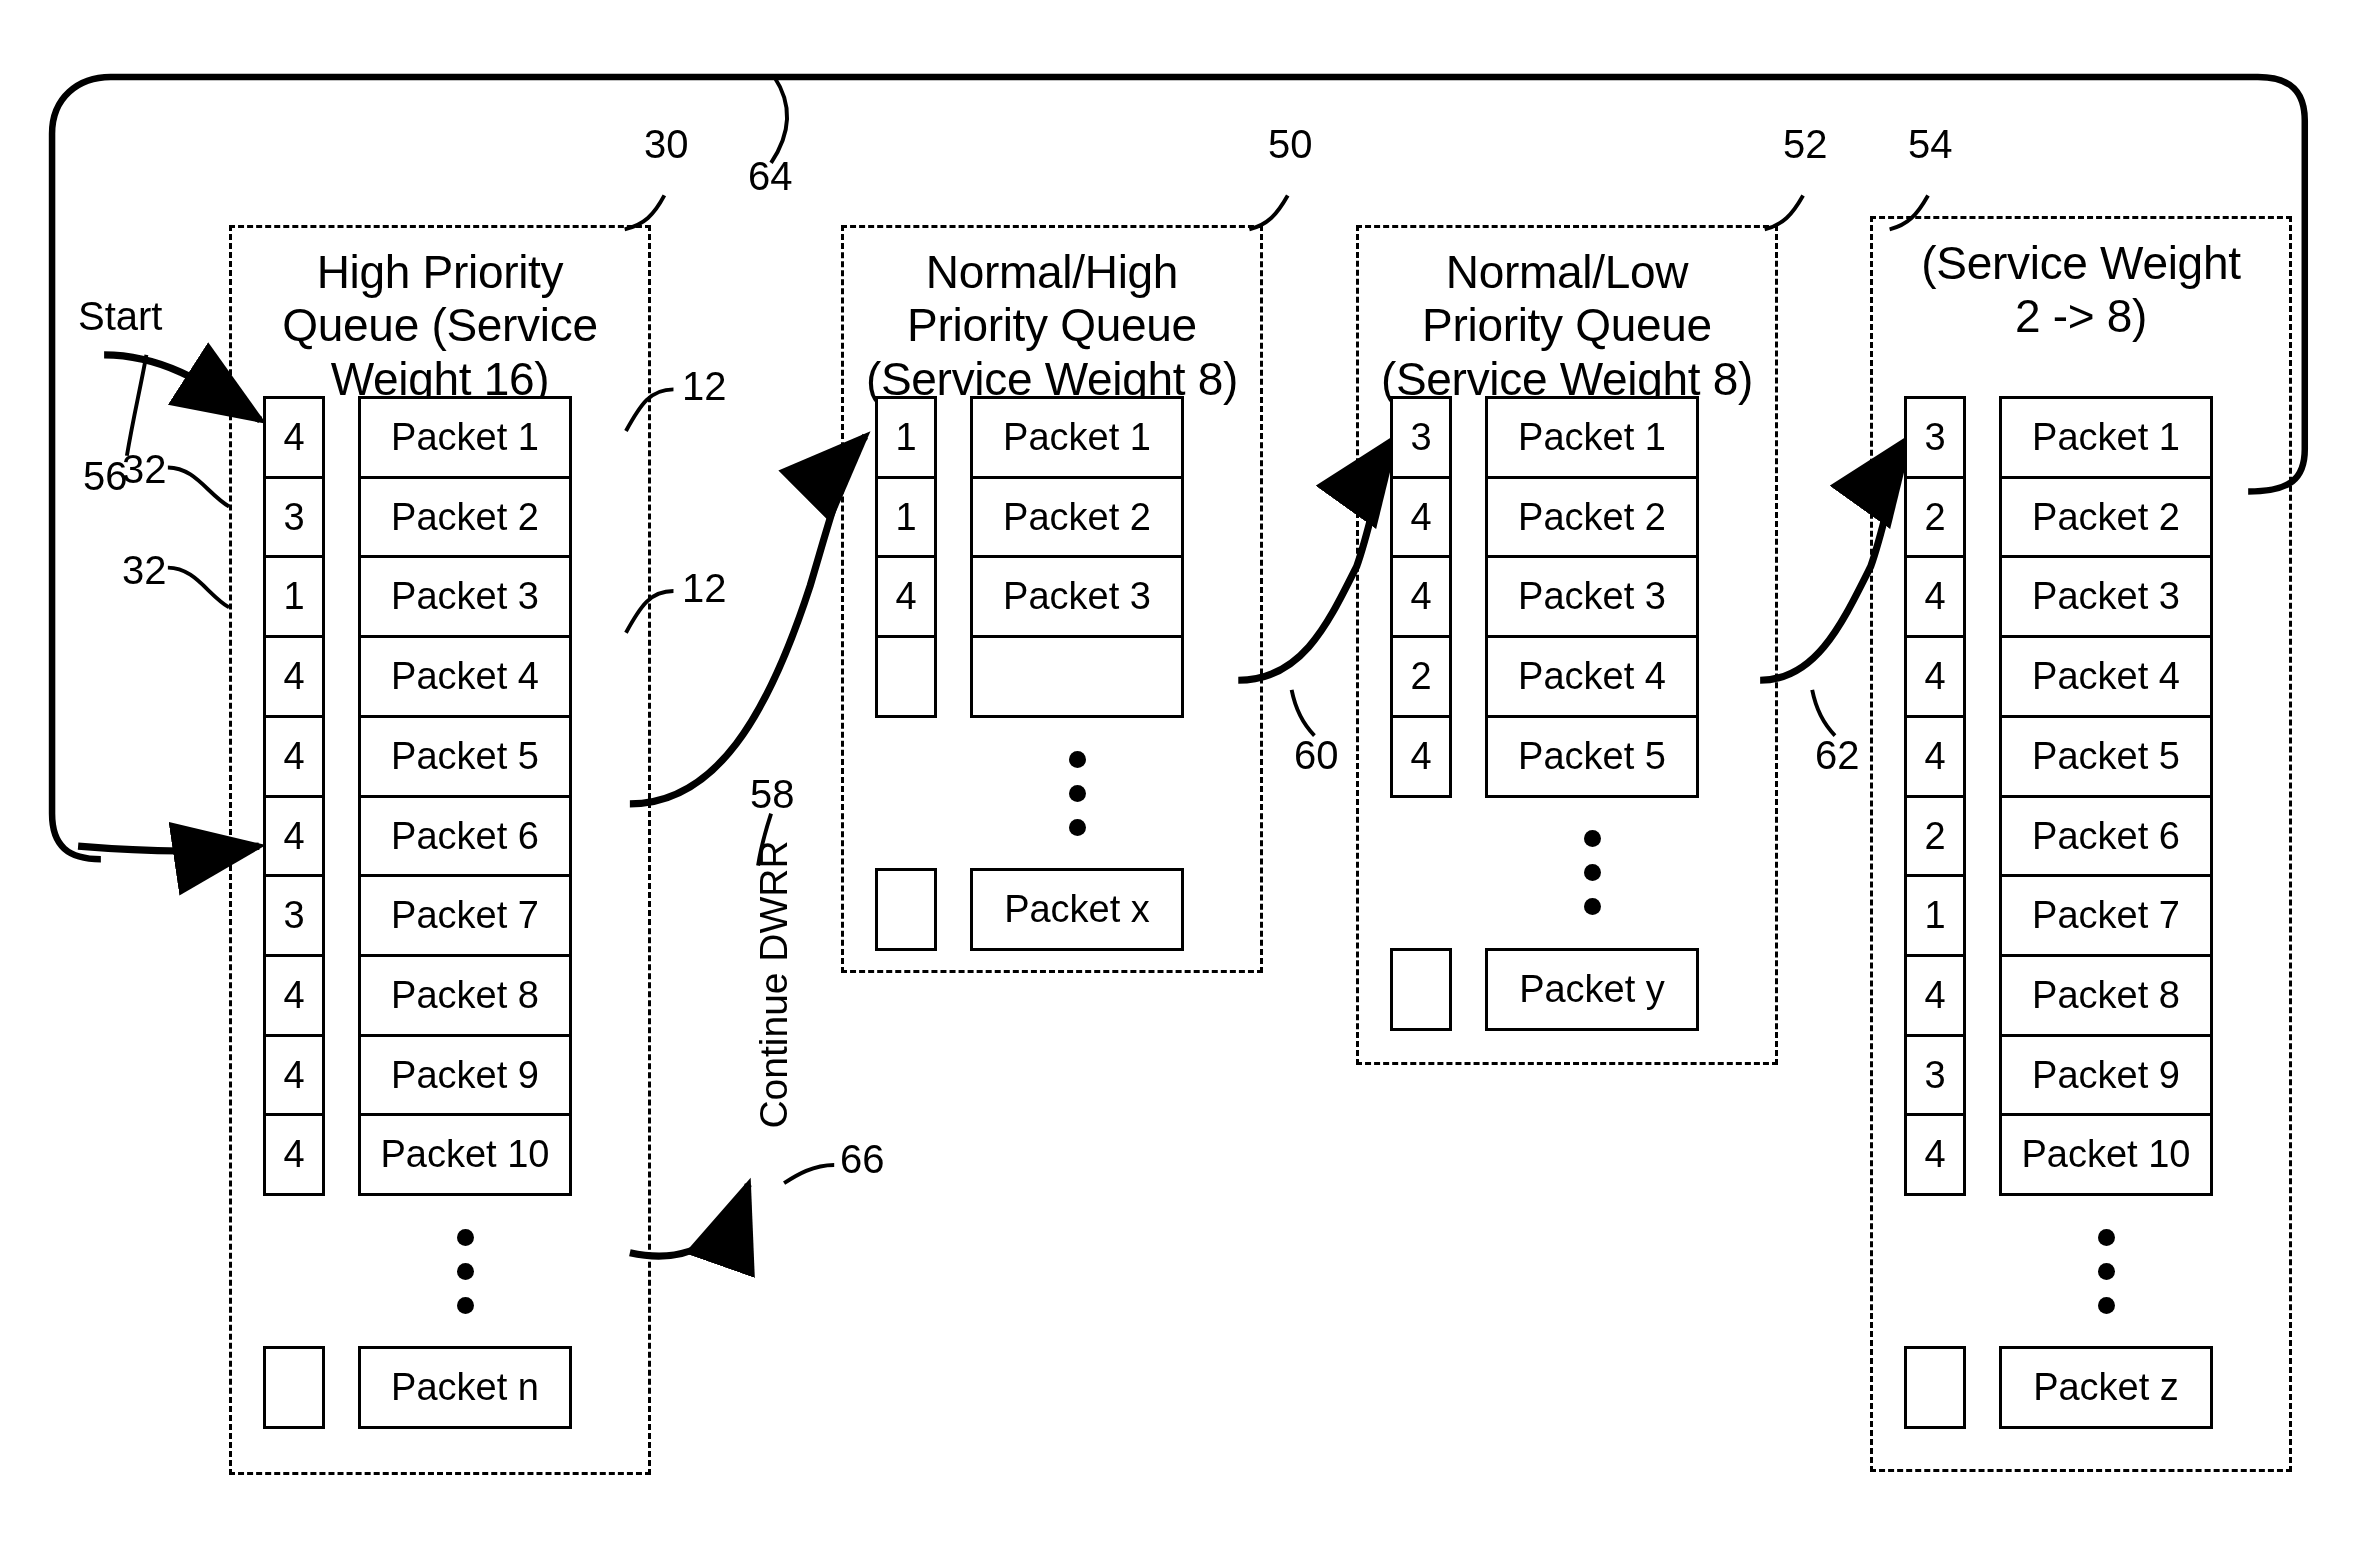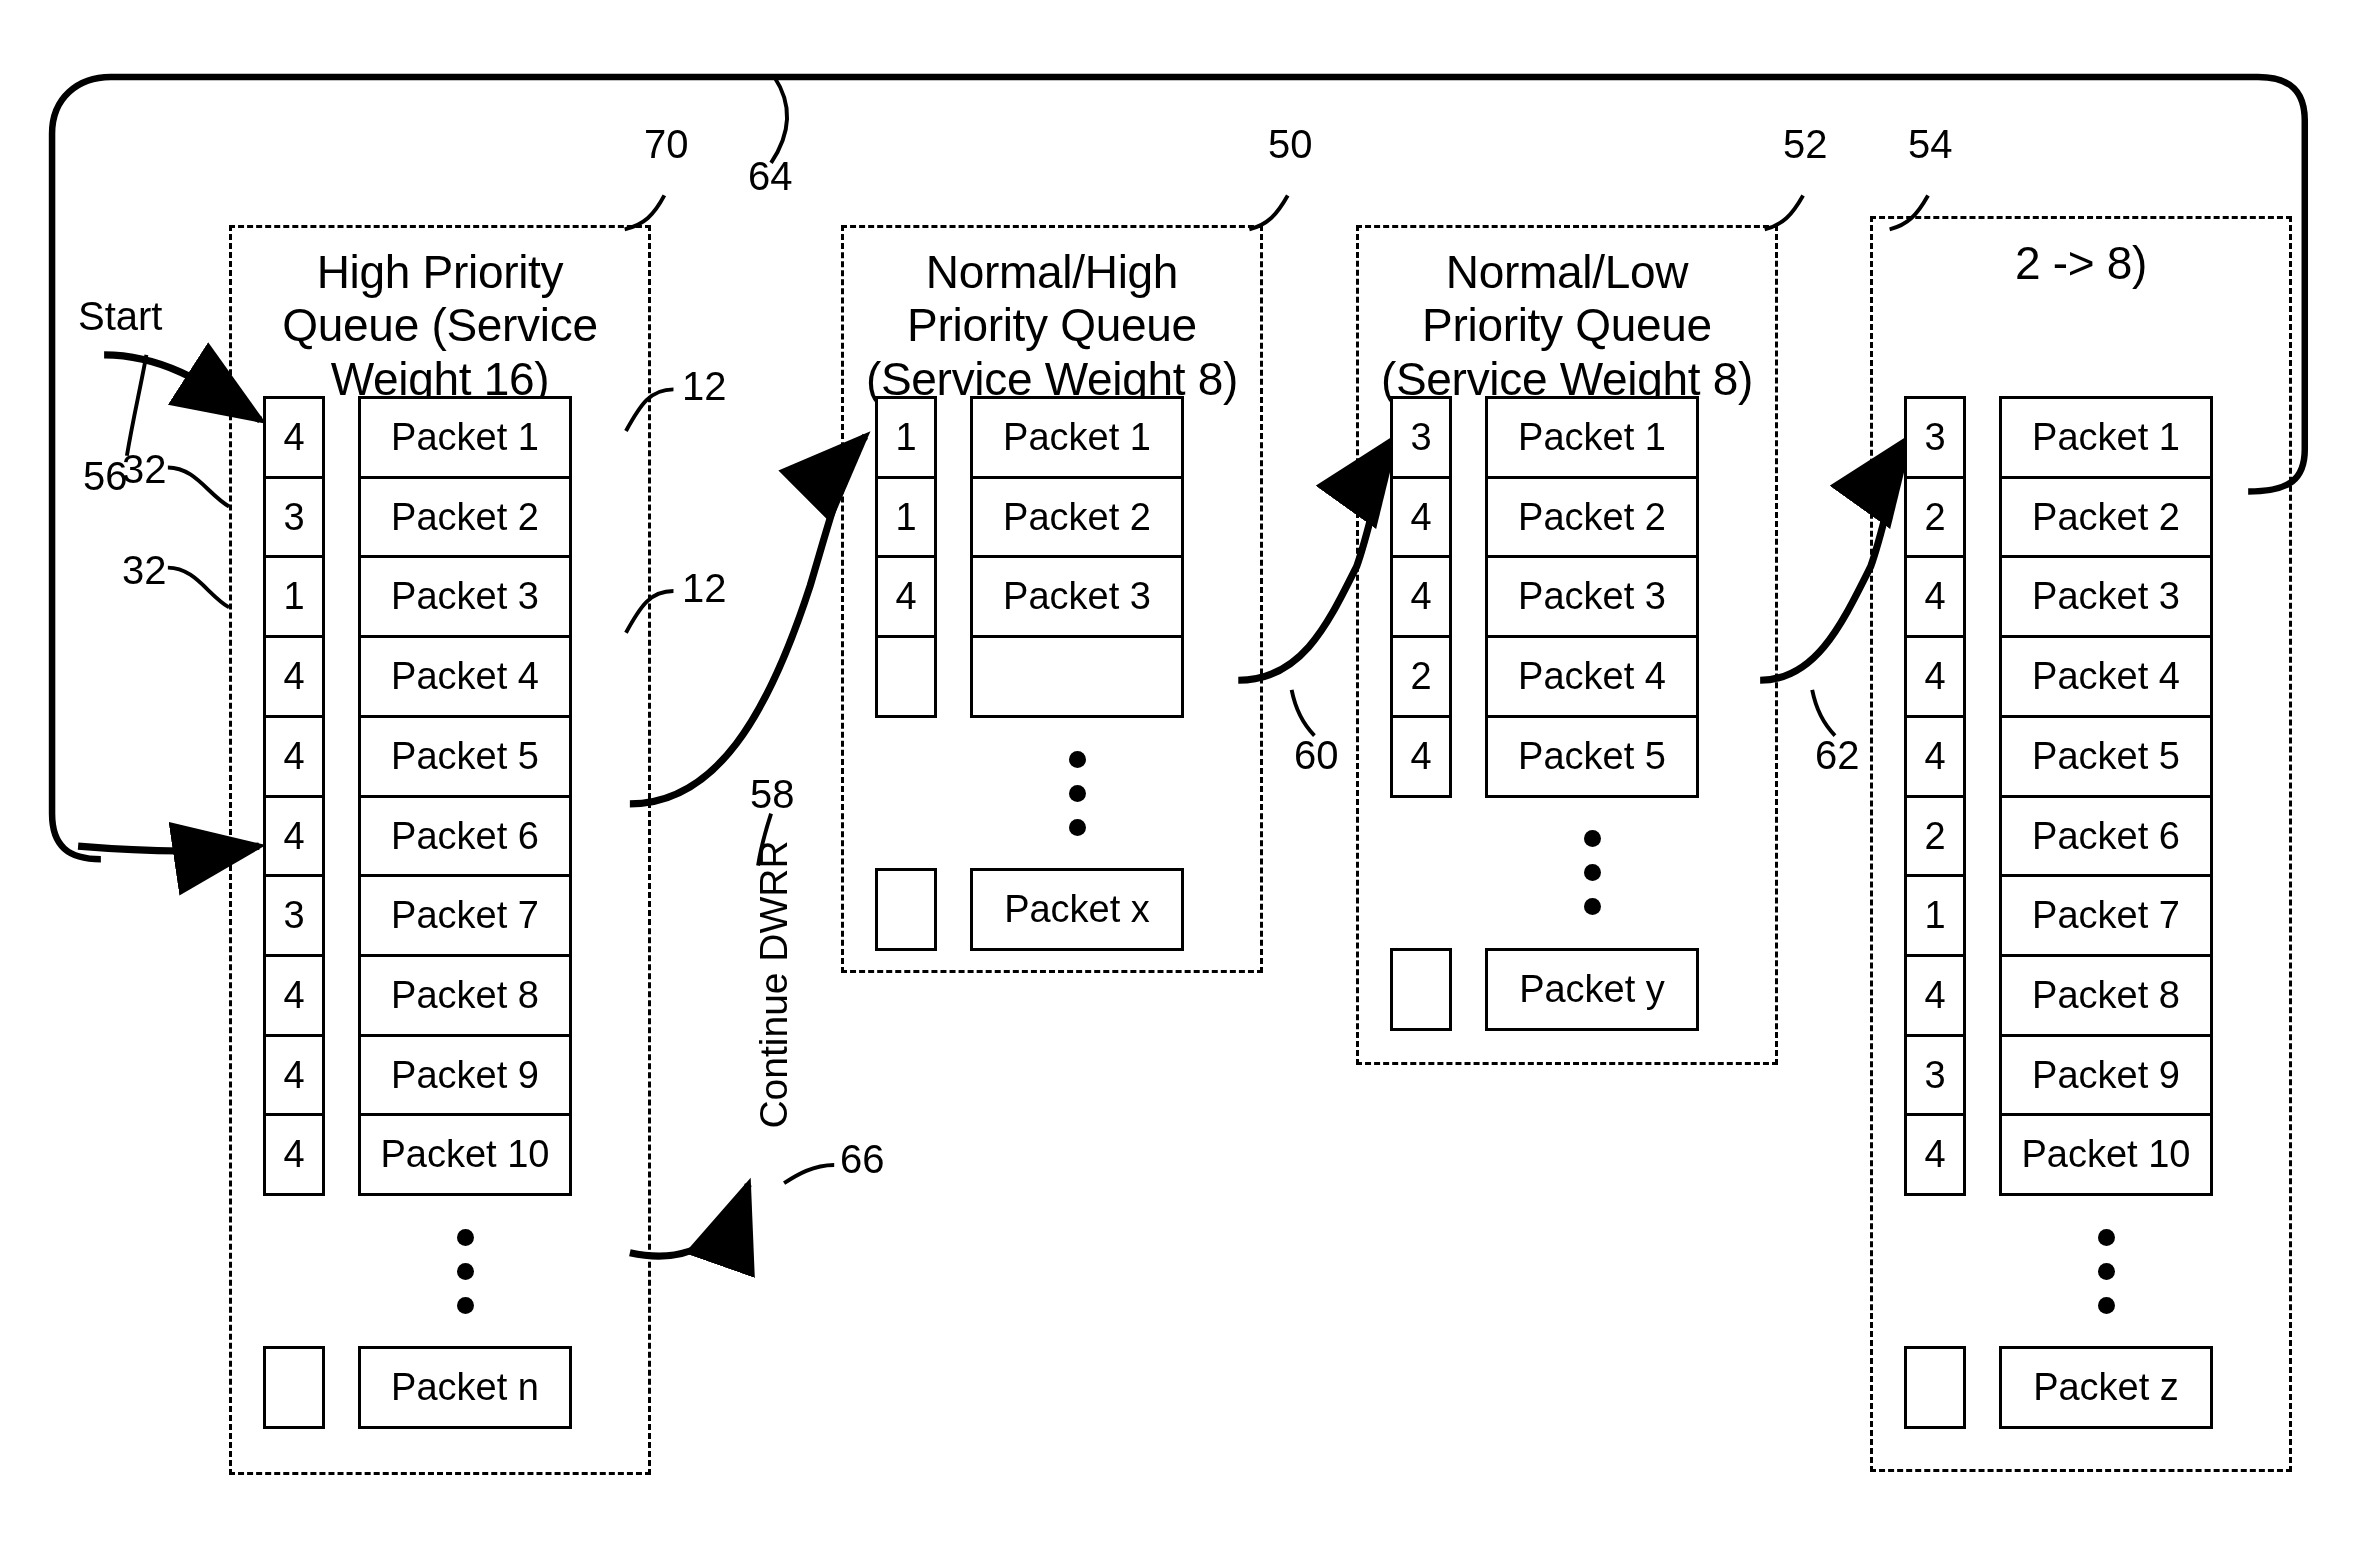--- a/index.html
+++ b/index.html
@@ -72,21 +72,21 @@
         <path d="M2820,1130 C2800,1110 2790,1085 2785,1060"></path>
         <path d="M1282,1790 C1250,1790 1225,1805 1205,1818"></path>
       </g>
     </g>
   </svg>
 
   <div class="startlbl" style="left:78px;top:296px;">Start</div>
   <div class="reflbl" style="left:83px;top:456px;">56</div>
   <div class="reflbl" style="left:122px;top:449px;">32</div>
   <div class="reflbl" style="left:122px;top:550px;">32</div>
-  <div class="reflbl" style="left:644px;top:124px;">70</div>
+  <div class="reflbl" style="left:644px;top:124px;">30</div>
   <div class="reflbl" style="left:748px;top:156px;">64</div>
   <div class="reflbl" style="left:1268px;top:124px;">50</div>
   <div class="reflbl" style="left:1783px;top:124px;">52</div>
   <div class="reflbl" style="left:1908px;top:124px;">54</div>
   <div class="reflbl" style="left:682px;top:366px;">12</div>
   <div class="reflbl" style="left:682px;top:568px;">12</div>
   <div class="reflbl" style="left:750px;top:774px;">58</div>
   <div class="reflbl" style="left:1294px;top:735px;">60</div>
   <div class="reflbl" style="left:1815px;top:735px;">62</div>
   <div class="reflbl" style="left:840px;top:1139px;">66</div>
@@ -192,20 +192,21 @@
             <i></i>
             <i></i>
           </div>
         <div class="cell standalone">Packet y</div>
       </div>
     </div>
   </div>
 
   <div class="queue" style="left:1870px;top:216px;width:422px;height:1256px;">
     <div class="qtitle">
+      <div>(Service Weight</div>
       <div>2 -&gt; 8)</div>
     </div>
     <div class="cols" style="left:31px;top:177px;">
       <div class="credcol">
         <div class="cell">3</div>
         <div class="cell">2</div>
         <div class="cell">4</div>
         <div class="cell">4</div>
         <div class="cell">4</div>
         <div class="cell">2</div>

